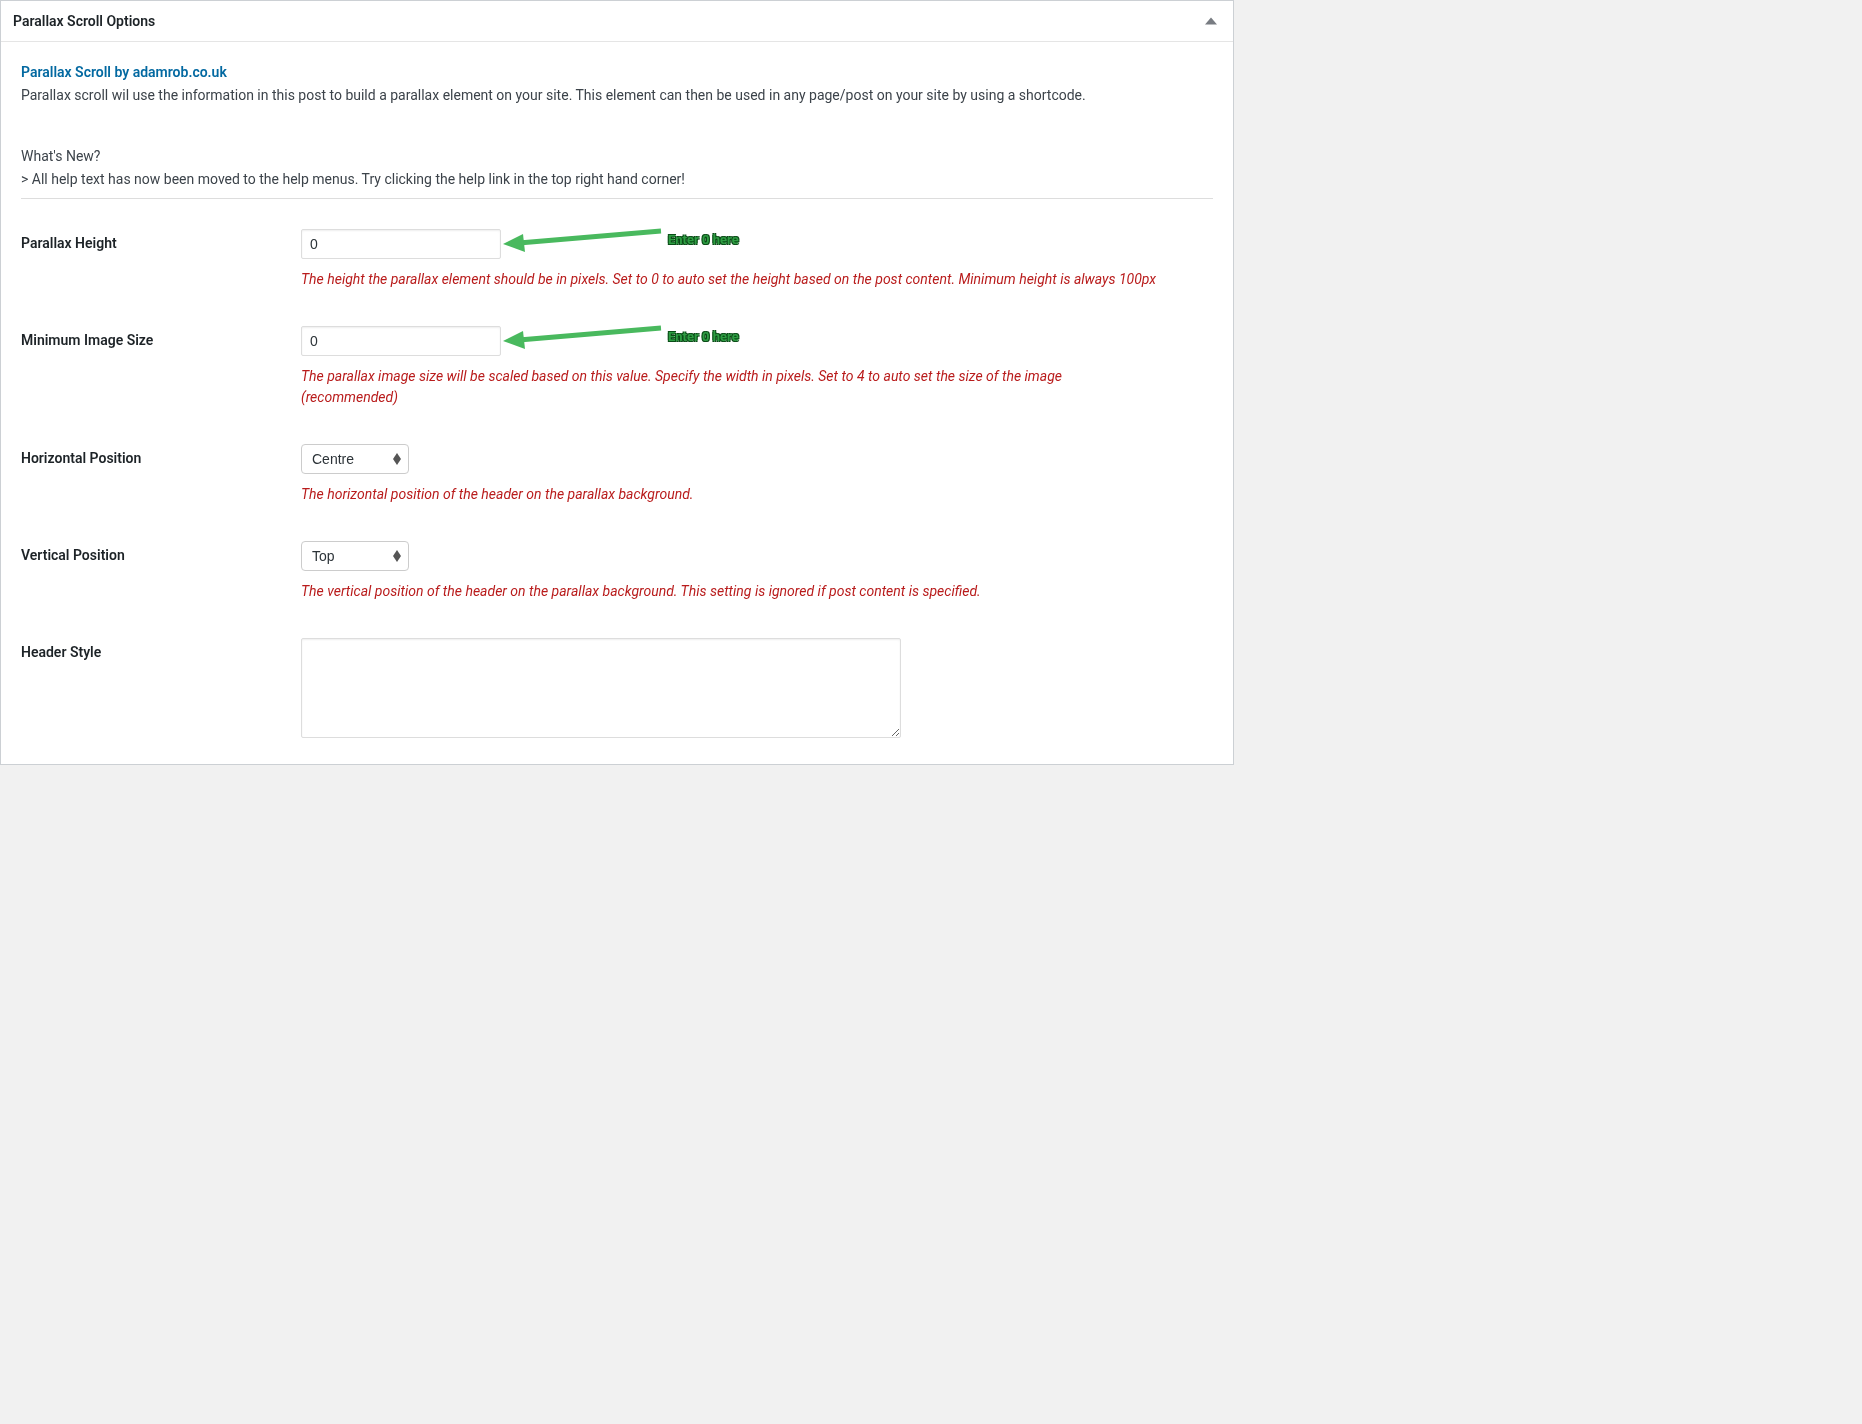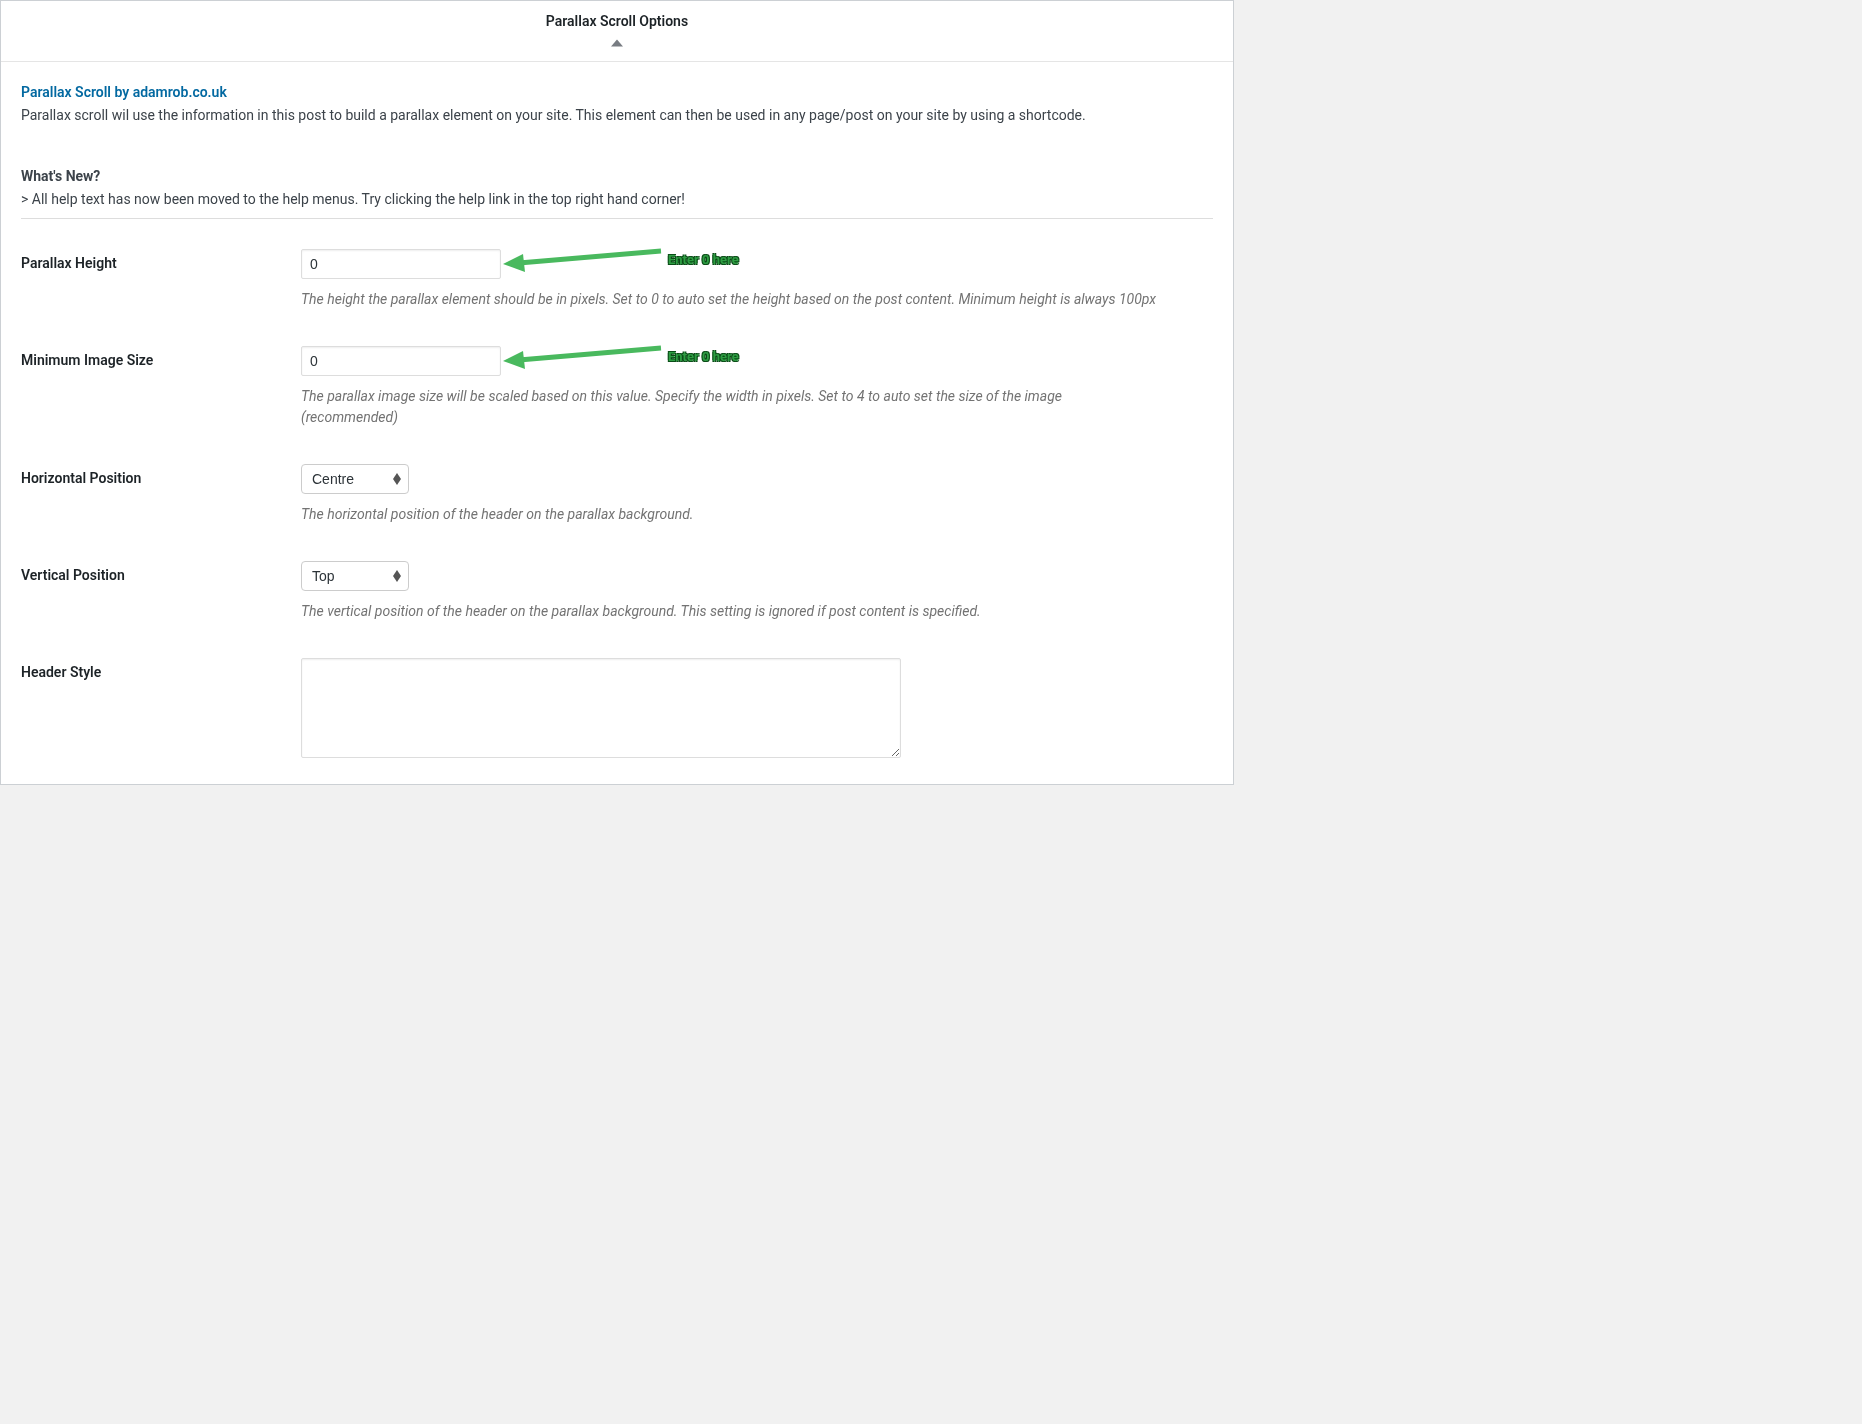--- a/index.html
+++ b/index.html
@@ -17,21 +17,20 @@
     margin: 0;
     width: 1234px;
   }
   .metabox-header {
     padding: 8px 12px;
     border-bottom: 1px solid #e5e5e5;
     position: relative;
     display: flex;
     align-items: center;
     justify-content: space-between;
-    flex-direction: column;
   }
   .metabox-title {
     font-size: 14px;
     font-weight: 600;
     color: #1d2327;
     margin: 0;
     padding: 4px 0;
   }
   .toggle-indicator {
     color: #787c82;
@@ -52,21 +51,21 @@
     font-weight: 600;
     color: #0369a1;
     font-size: 14px;
   }
   .intro-text {
     margin: 2px 0 0 0;
     font-size: 14px;
     color: #3c434a;
   }
   .whats-new-label {
-    font-weight: 700;
+    font-weight: 400;
     margin-top: 40px;
     display: block;
   }
   .whats-new-text {
     margin: 2px 0 0 0;
   }
   hr.sep {
     border: none;
     border-top: 1px solid #ddd;
     margin: 8px 0 30px 0;
@@ -125,21 +124,21 @@
     top: 50%;
     transform: translateY(-50%);
     pointer-events: none;
     display: flex;
     flex-direction: column;
     line-height: 0;
   }
   .select-arrows svg { width: 8px; height: 6px; }
   .field-help {
     font-style: italic;
-    color: #737373;
+    color: #b91c1c;
     font-size: 14px;
     margin: 10px 0 0 0;
     max-width: 860px;
     line-height: 1.5;
   }
   textarea.textarea-input {
     width: 600px;
     height: 100px;
     padding: 6px 8px;
     border: 1px solid #ddd;

